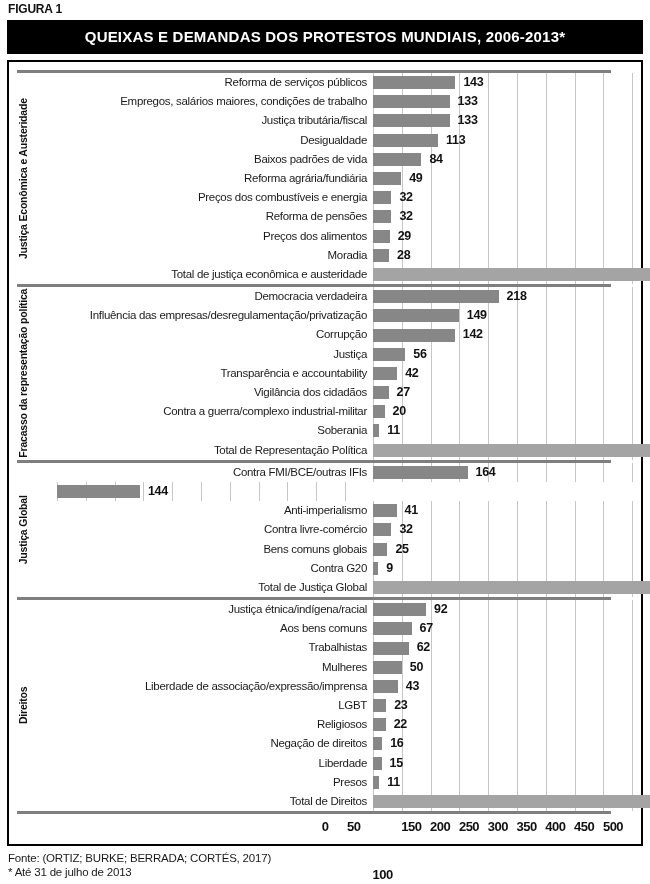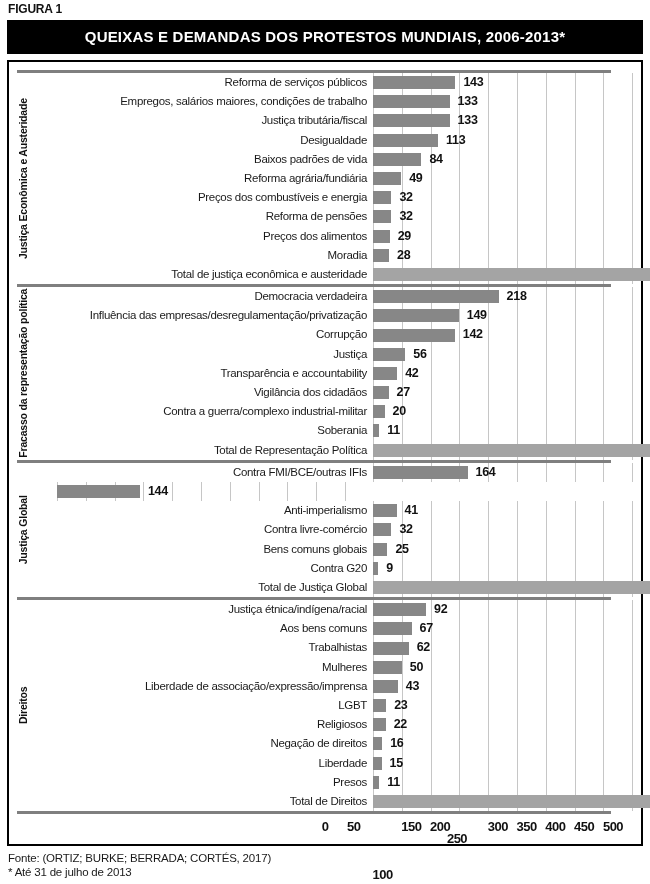--- a/index.html
+++ b/index.html
@@ -444,21 +444,21 @@
         </div>
       </div>
     </div>
   <div class="rule"></div>
   <div class="axis" id="axis">
       <span class="tick" style="left: 0px;">0</span>
       <span class="tick" style="left: 28.8px;">50</span>
       <span class="tick" style="left: 57.6px; margin-top: 48px;">100</span>
       <span class="tick" style="left: 86.4px;">150</span>
       <span class="tick" style="left: 115.2px;">200</span>
-      <span class="tick" style="left: 132px; margin-top: 12px;">250</span>
+      <span class="tick" style="left: 144px;">250</span>
       <span class="tick" style="left: 172.8px;">300</span>
       <span class="tick" style="left: 201.6px;">350</span>
       <span class="tick" style="left: 230.4px;">400</span>
       <span class="tick" style="left: 259.2px;">450</span>
       <span class="tick" style="left: 288px;">500</span>
     </div>
 </div>
 
 <div class="footer">
   <div>Fonte: (ORTIZ; BURKE; BERRADA; CORTÉS, 2017)</div>

